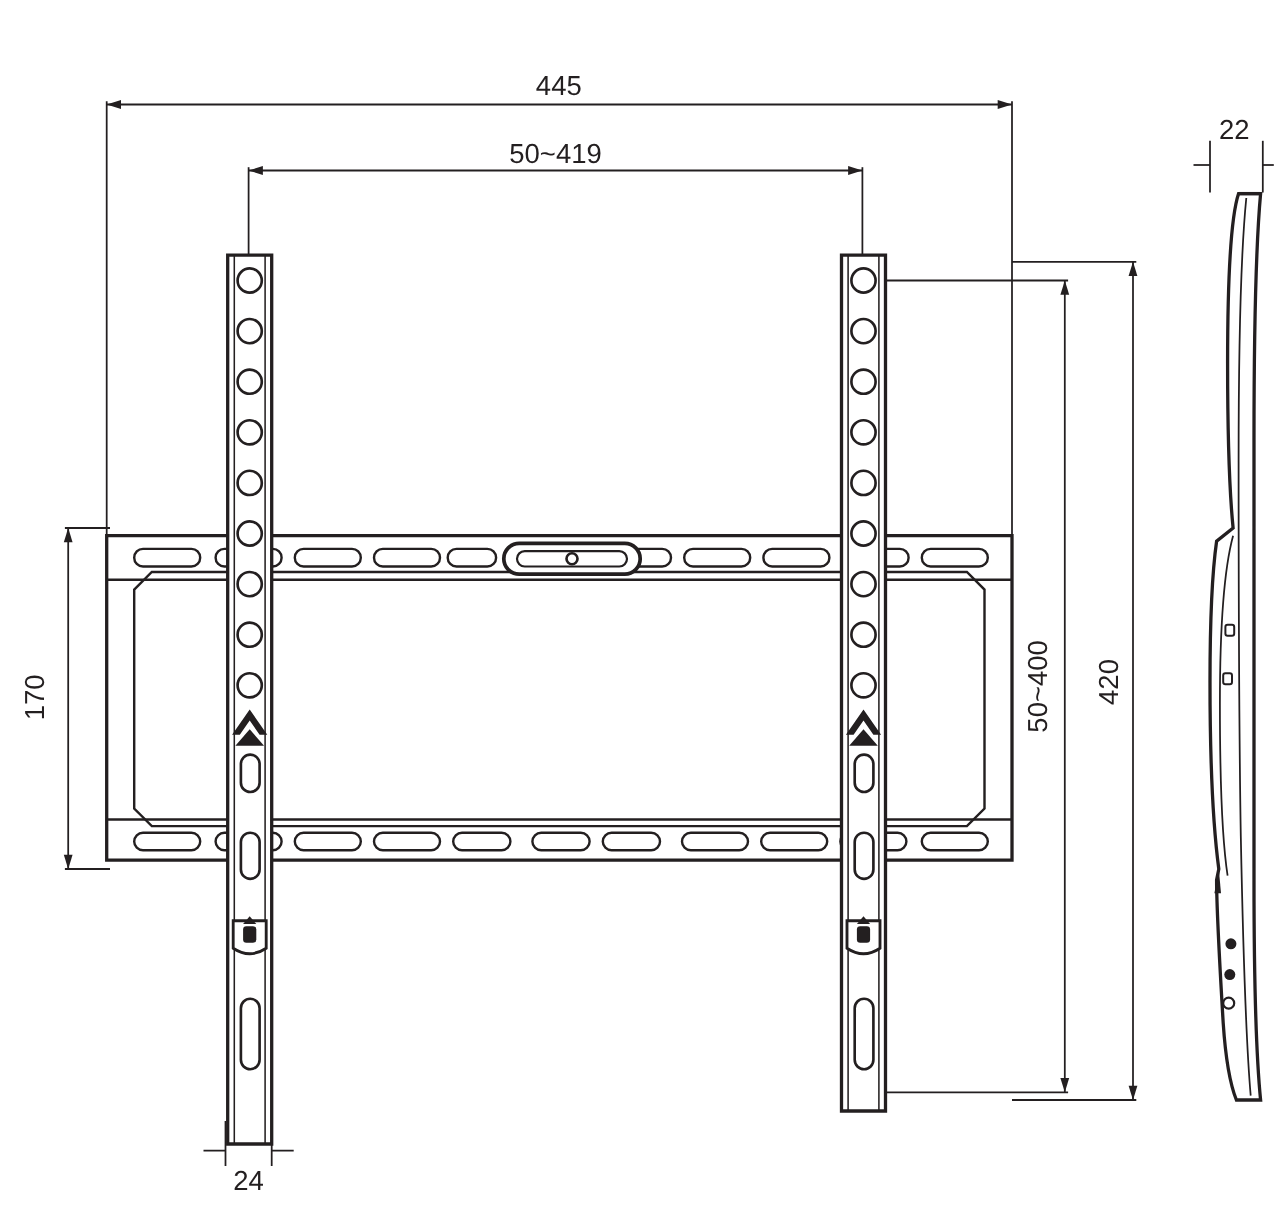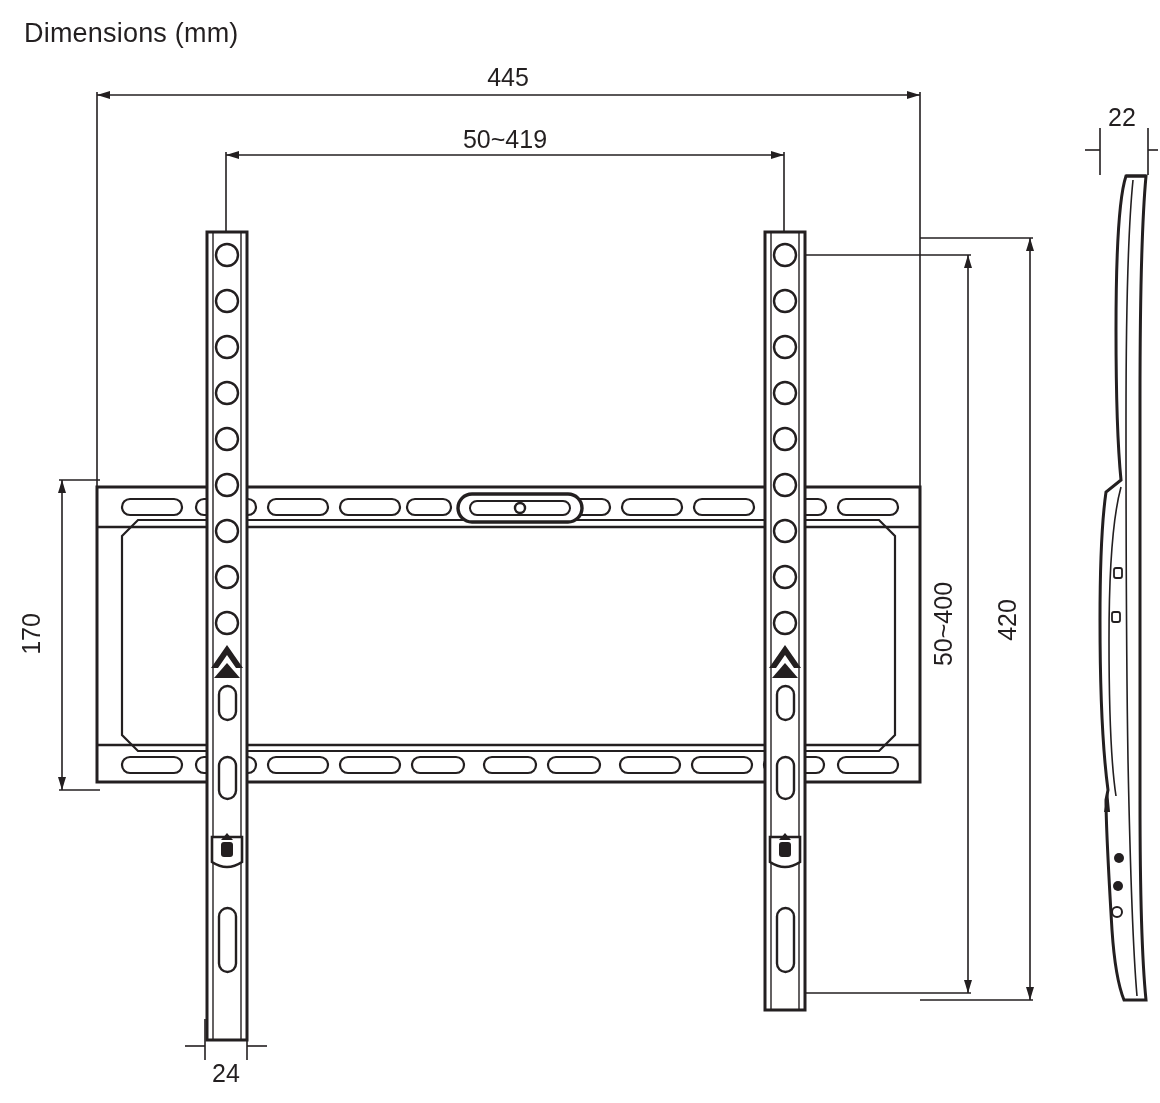--- a/index.html
+++ b/index.html
@@ -38,21 +38,20 @@
     font-family: "Liberation Sans", sans-serif;
     font-size: 25px;
     fill: #231f20;
   }
 </style>
 </head>
 <body>
 
 <div id="stage">
 
-  <div id="title">Dimensions (mm)</div>
 
   <svg class="draw" viewBox="0 0 1160 1103">
 
     <g stroke="#231f20" stroke-width="1.6" fill="none">
 
       <line x1="97" y1="92" x2="97" y2="500"></line>
       <line x1="920" y1="92" x2="920" y2="500"></line>
       <line x1="97" y1="95" x2="920" y2="95"></line>
 
       <path d="M97,95 L110,91 L110,99 Z" fill="#231f20" stroke="none"></path>

